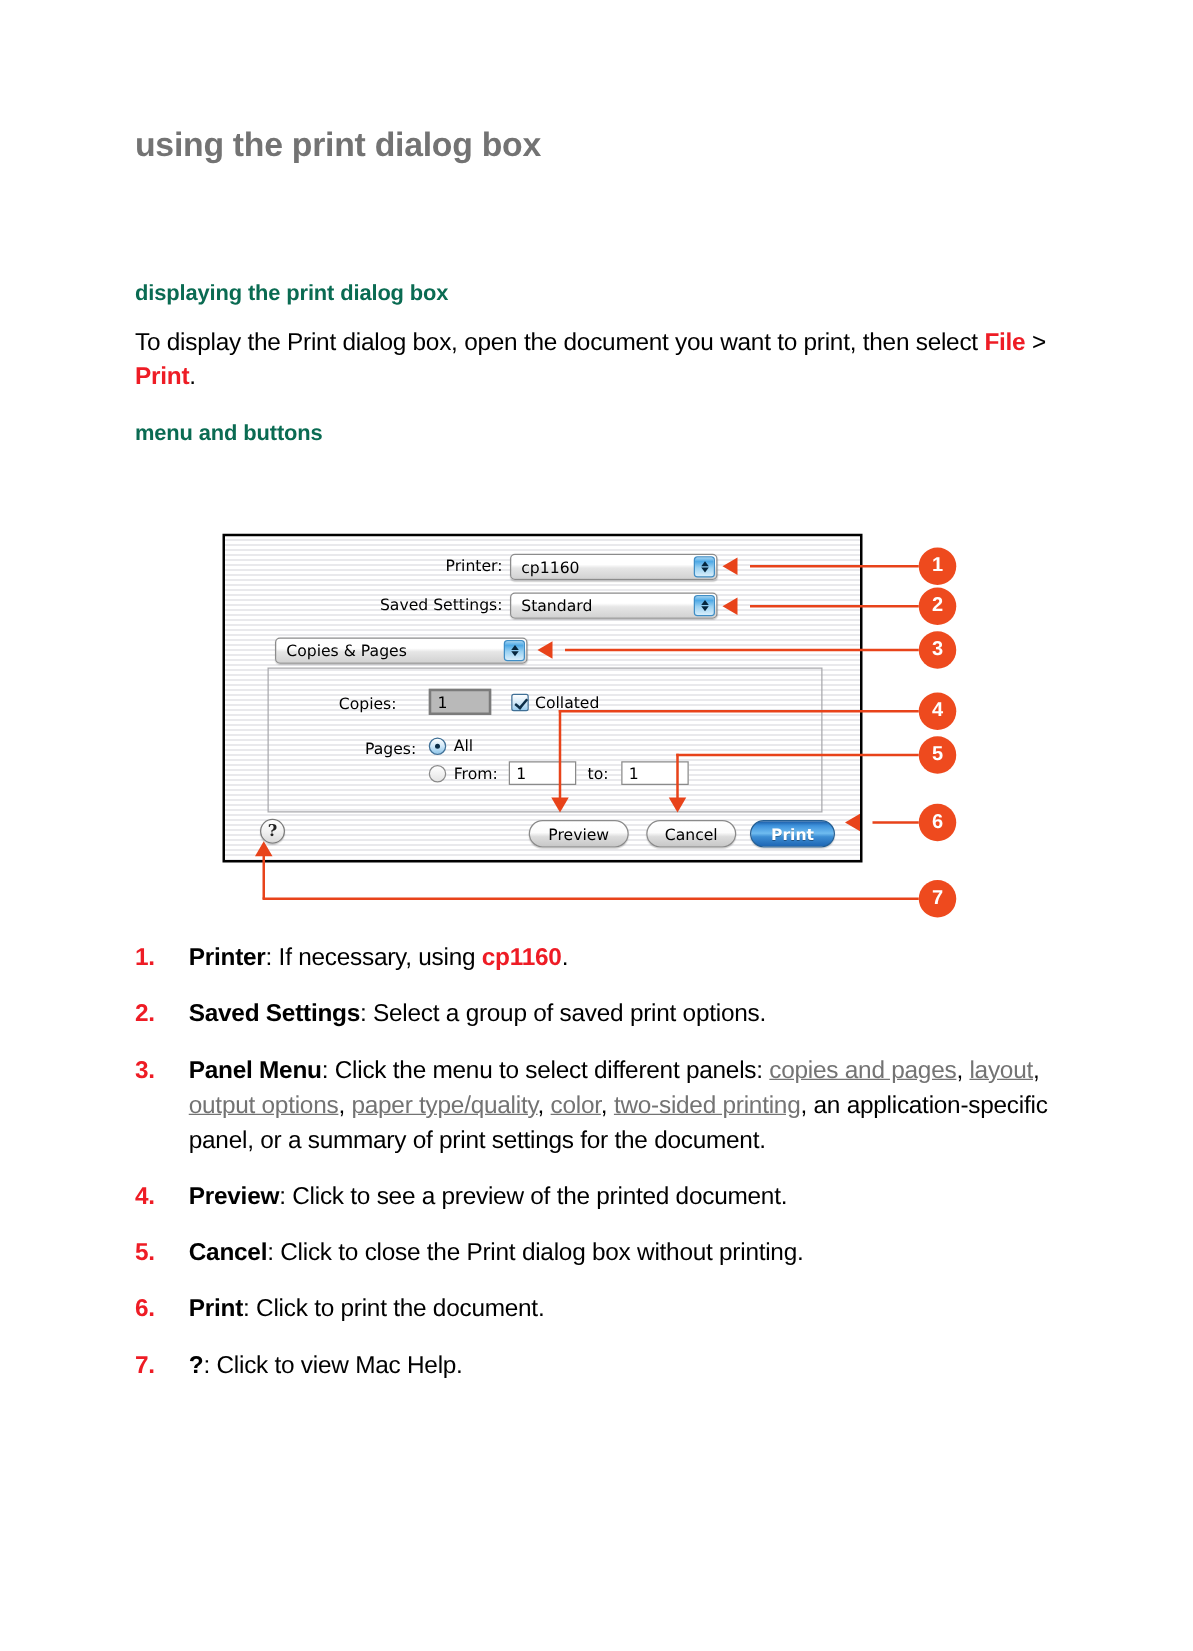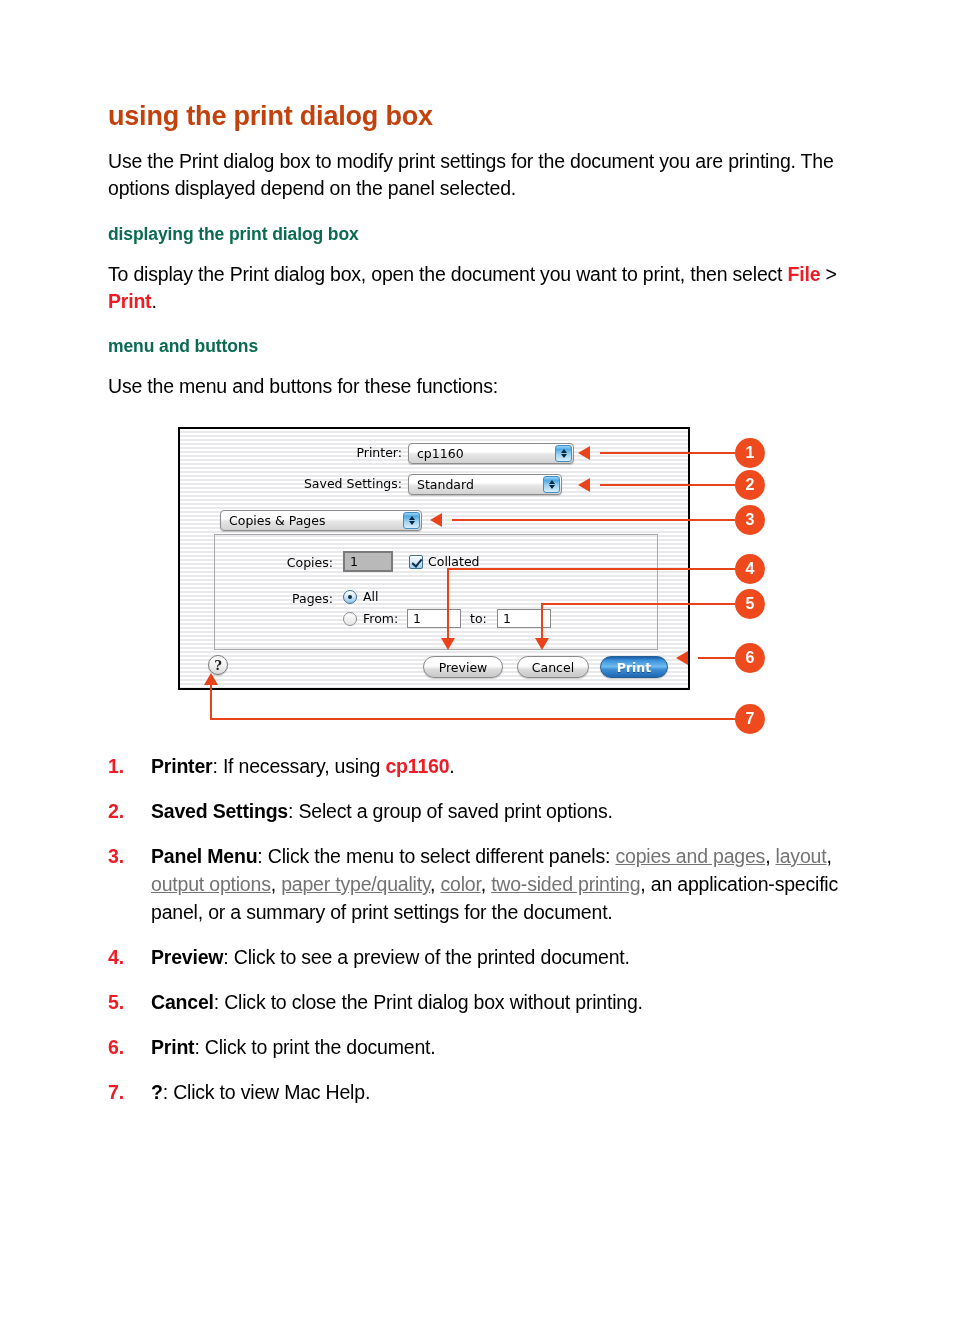--- a/index.html
+++ b/index.html
@@ -10,21 +10,21 @@
     color:#000;
     position:relative;
     overflow:hidden;
   }
   .page{position:relative;width:954px;height:1321px;}
 
   
   h1.title{
     position:absolute;left:108px;top:101px;margin:0;
     font-size:27px;font-weight:bold;letter-spacing:-0.2px;
-    color:#c2410c;
+    color:#737373;
   }
   h2.sub{
     margin:0;font-size:17.5px;font-weight:bold;color:#0a6b52;
     letter-spacing:-0.1px;
   }
   p.body{
     margin:0;font-size:19.5px;line-height:27px;color:#000;
     letter-spacing:-0.2px;
   }
   .sub1{position:absolute;left:108px;top:224px;}
@@ -193,67 +193,65 @@
     font-size:19px;font-weight:bold;
   }
 </style>
 </head>
 <body>
 
 <div class="page">
 
   <h1 class="title">using the print dialog box</h1>
 
-  <p class="body para1">Use the Print dialog box to modify print settings for the document you are printing. The options displayed depend on the panel selected.</p>
 
   <h2 class="sub sub1">displaying the print dialog box</h2>
 
   <p class="body para2"><span>To display the Print dialog box, open the document you want to print, then select </span><span class="red">File</span><span> &gt; </span><span class="red">Print</span><span>.</span></p>
 
   <h2 class="sub sub2">menu and buttons</h2>
 
-  <p class="body para3">Use the menu and buttons for these functions:</p>
 
   <div class="figure">
 
     <div class="dialog">
 
       <div class="dlg-row" style="left:160px;top:16px;">
         <span class="dlg-label" style="width:62px;">Printer:</span>
       </div>
       <div class="popup" style="position:absolute;left:228px;top:14px;width:166px;">
         <span class="ptext">cp1160</span>
         <span class="arrows">
             <span class="up"></span>
             <span class="dn"></span>
           </span>
       </div>
 
       <div class="dlg-row" style="left:118px;top:47px;">
         <span class="dlg-label" style="width:104px;">Saved Settings:</span>
       </div>
-      <div class="popup" style="position:absolute;left:228px;top:45px;width:154px;">
+      <div class="popup" style="position:absolute;left:228px;top:45px;width:166px;">
         <span class="ptext">Standard</span>
         <span class="arrows">
             <span class="up"></span>
             <span class="dn"></span>
           </span>
       </div>
 
       <div class="popup" style="position:absolute;left:40px;top:81px;width:202px;z-index:5;">
         <span class="ptext">Copies &amp; Pages</span>
         <span class="arrows">
             <span class="up"></span>
             <span class="dn"></span>
           </span>
       </div>
 
       <div class="panelbox">
 
-        <div style="position:absolute;left:56px;top:20px;width:62px;text-align:right;" class="dlg-label">Copies:</div>
+        <div style="position:absolute;left:56px;top:20px;width:62px;text-align:left;" class="dlg-label">Copies:</div>
         <div class="tfield shaded" style="position:absolute;left:128px;top:16px;width:50px;">
             <span>1</span>
           </div>
         <div class="chk" style="position:absolute;left:194px;top:20px;"></div>
         <div class="dlg-label" style="position:absolute;left:213px;top:19px;text-align:left;">Collated</div>
 
         <div style="position:absolute;left:56px;top:56px;width:62px;text-align:right;" class="dlg-label">Pages:</div>
         <div class="radio on" style="position:absolute;left:128px;top:55px;"></div>
         <div class="dlg-label" style="position:absolute;left:148px;top:54px;text-align:left;">All</div>
 

